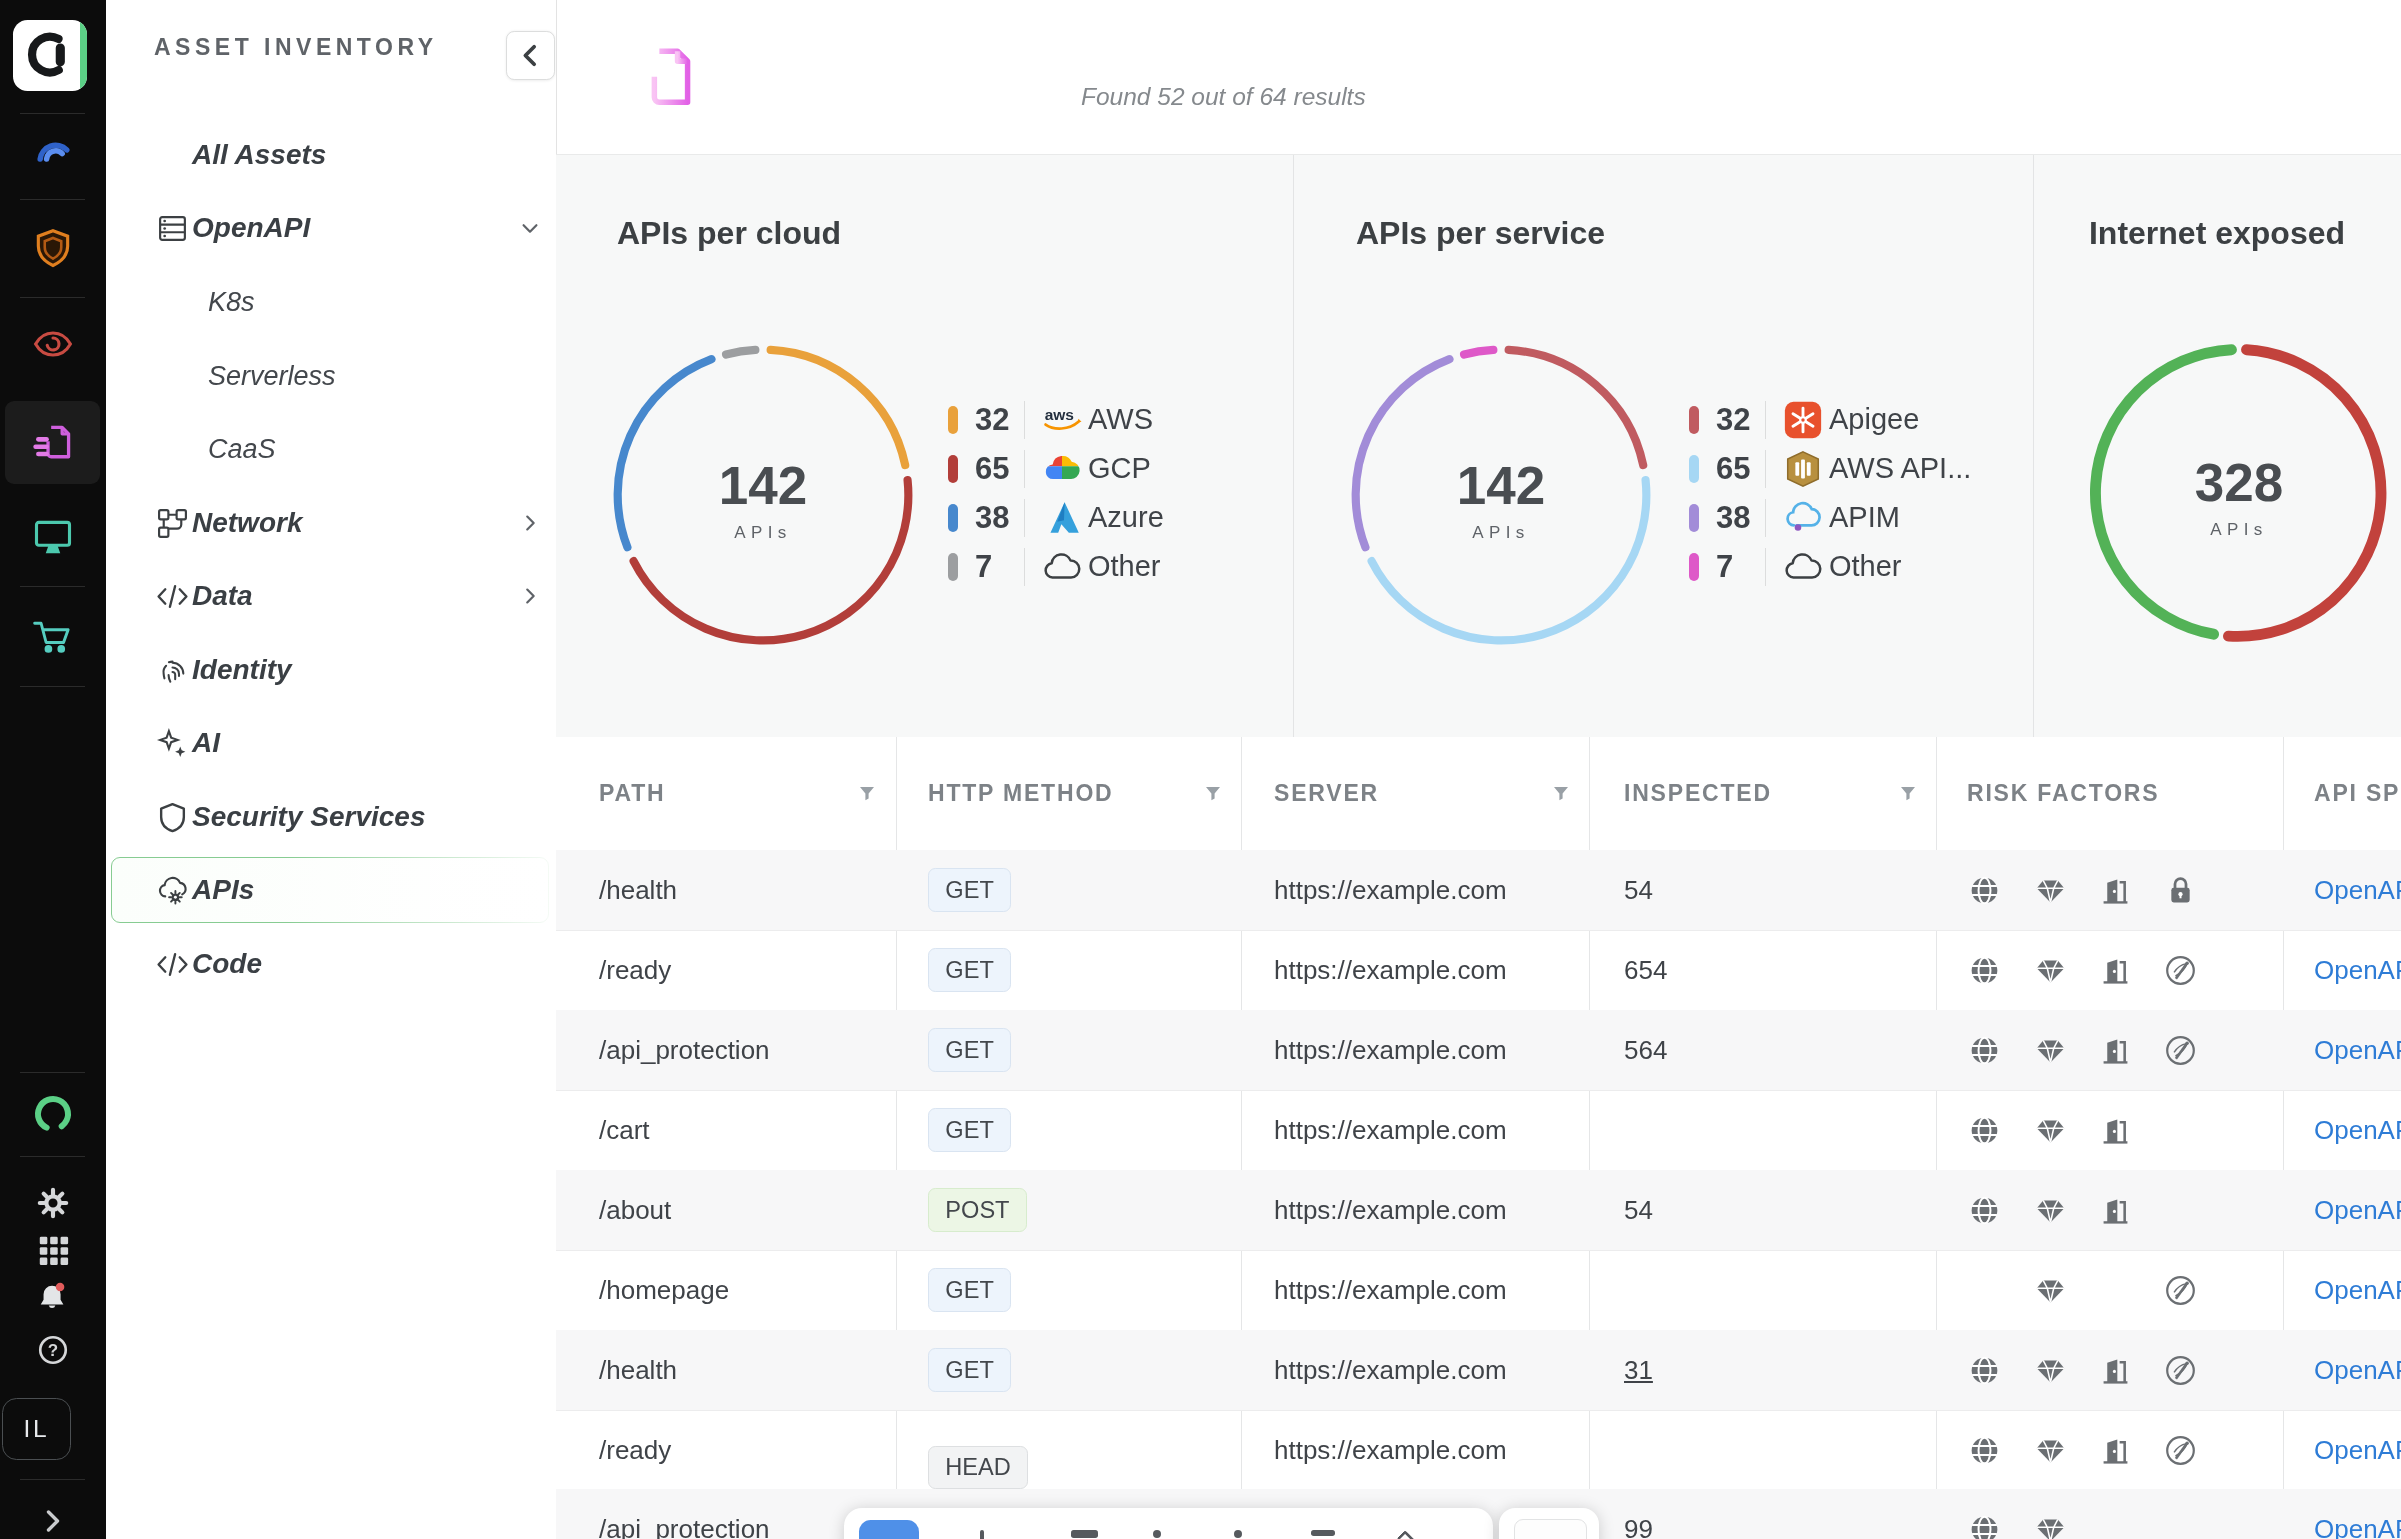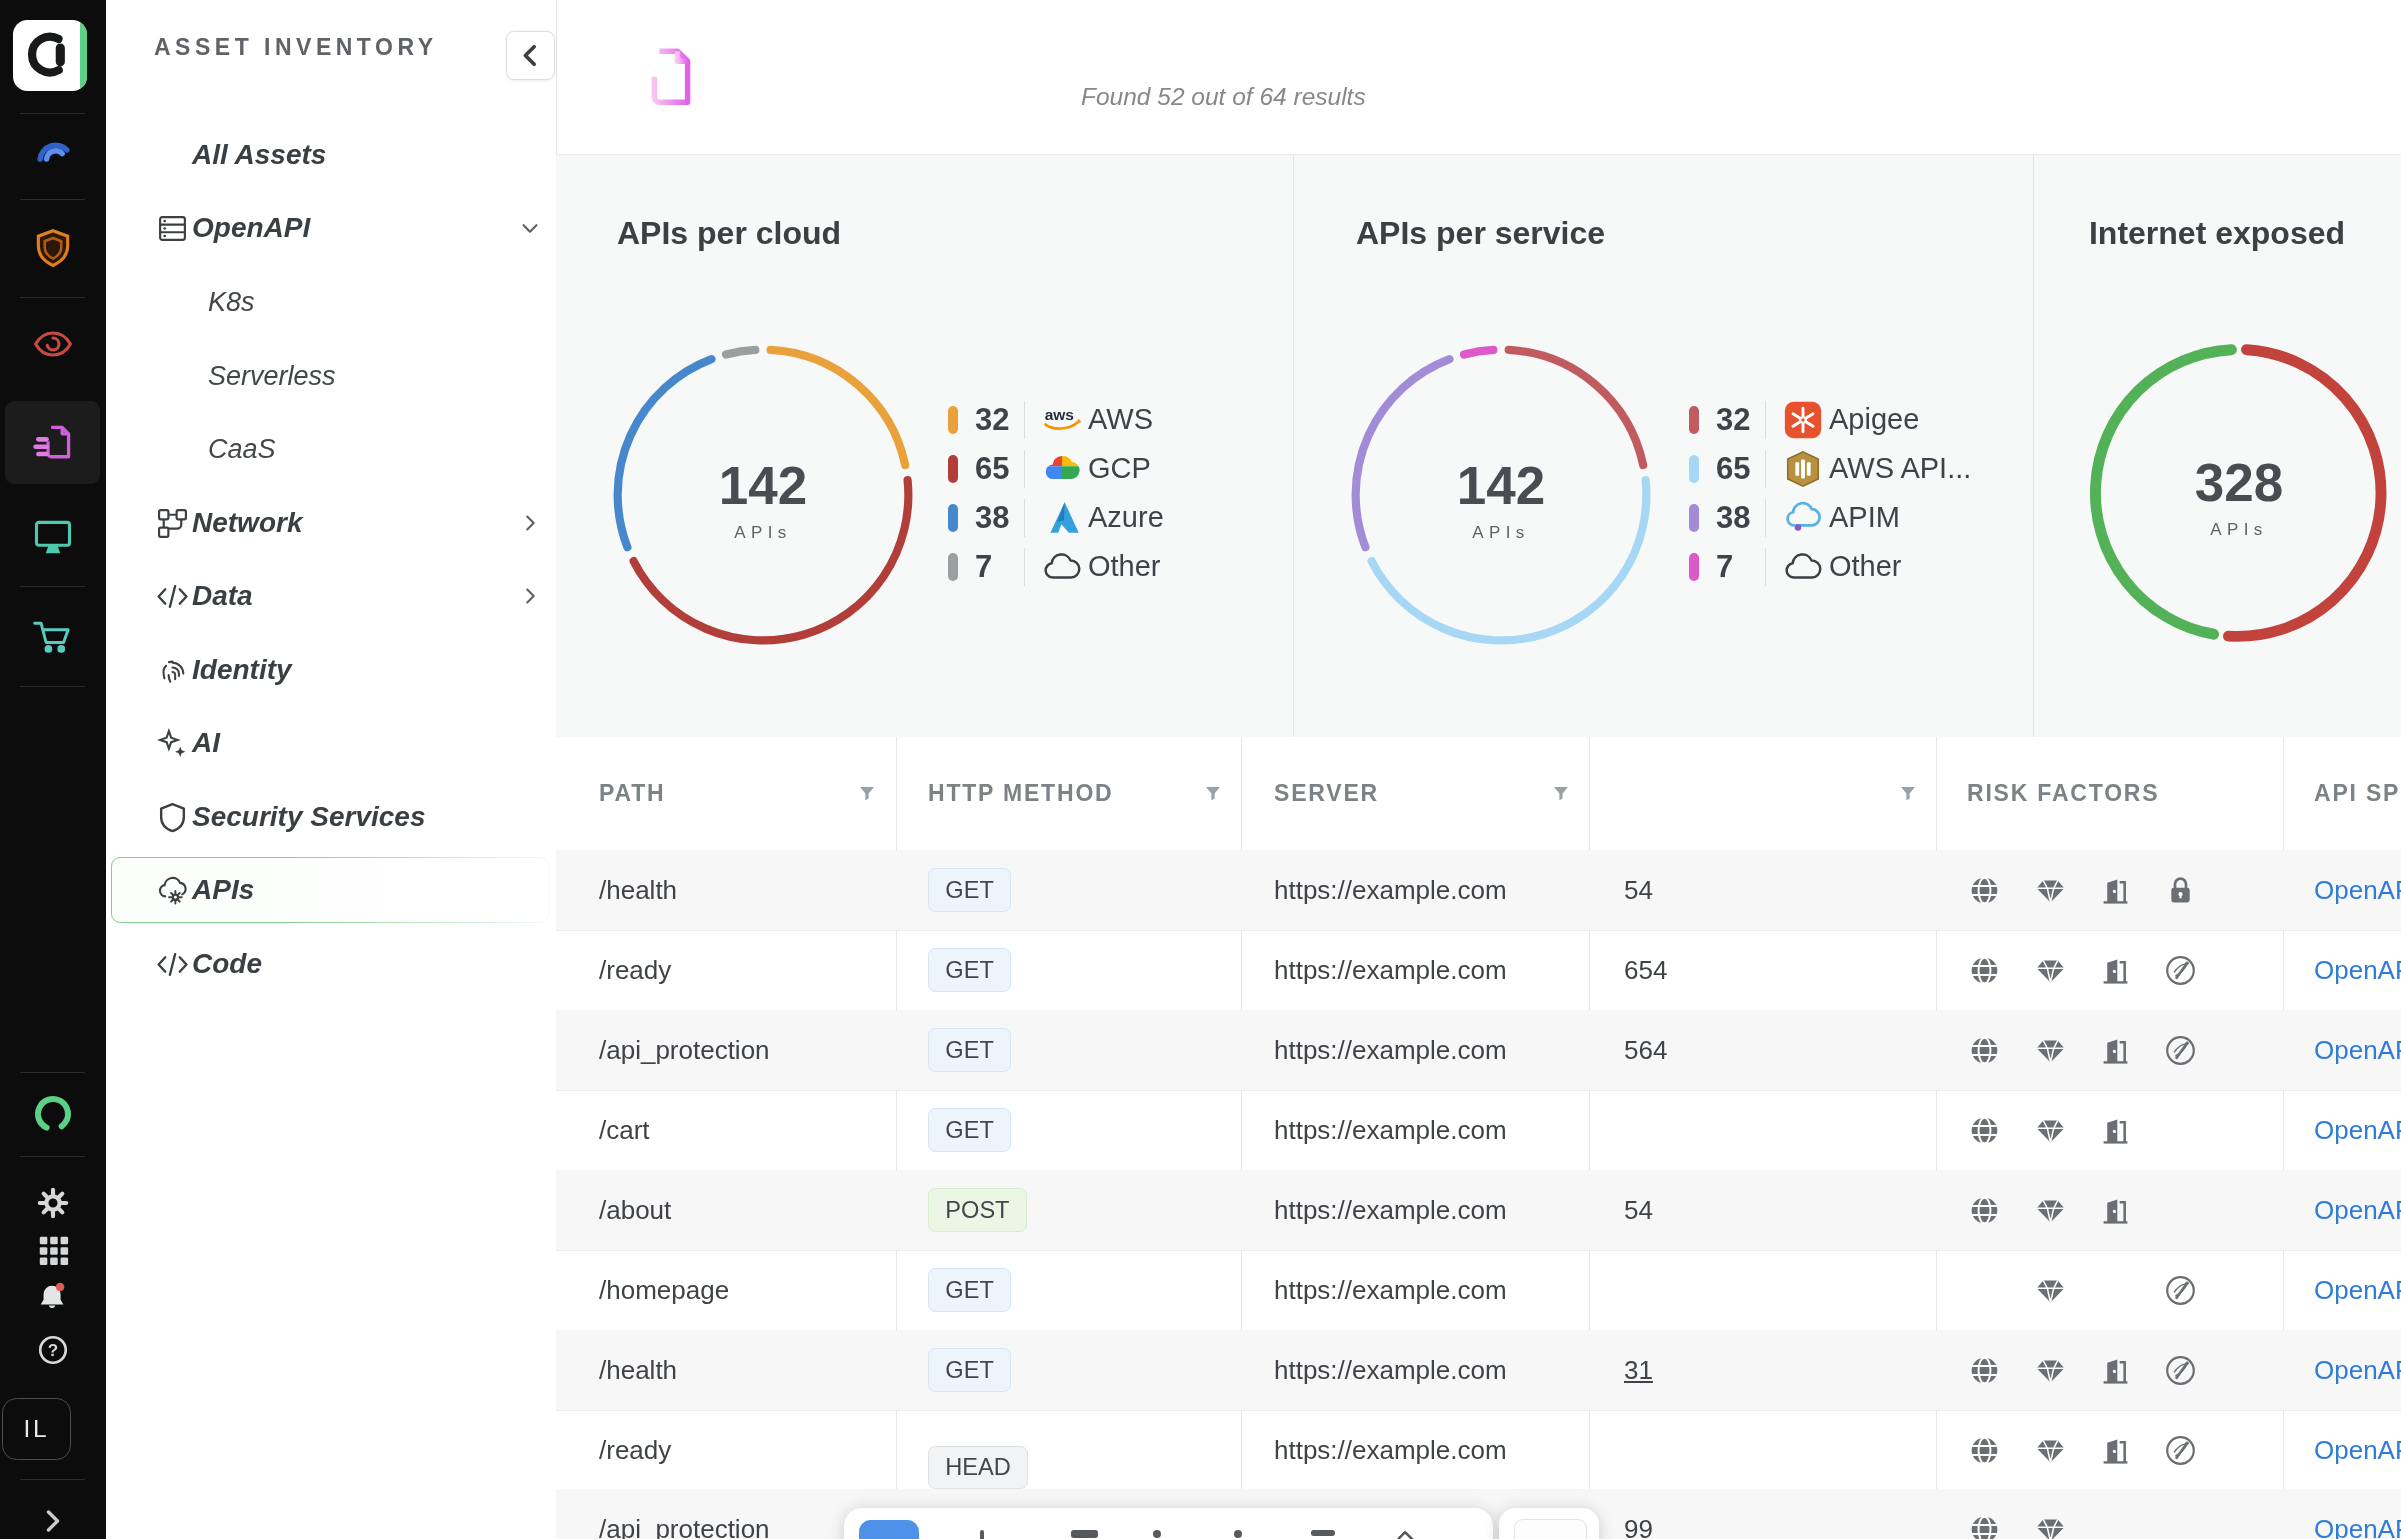--- a/index.html
+++ b/index.html
@@ -507,20 +507,21 @@
             <path d="M3 3h14l-5.4 6.4v5.2l-3.2 1.7V9.4Z" fill="#99a0a6"></path>
           </svg></div>
         <div class="th" style="left: 372px;">HTTP METHOD</div>
         <div class="th-filter" style="left: 647px;"><svg viewBox="0 0 20 20">
             <path d="M3 3h14l-5.4 6.4v5.2l-3.2 1.7V9.4Z" fill="#99a0a6"></path>
           </svg></div>
         <div class="th" style="left: 718px;">SERVER</div>
         <div class="th-filter" style="left: 995px;"><svg viewBox="0 0 20 20">
             <path d="M3 3h14l-5.4 6.4v5.2l-3.2 1.7V9.4Z" fill="#99a0a6"></path>
           </svg></div>
+        <div class="th" style="left: 1068px;">INSPECTED</div>
         <div class="th-filter" style="left: 1342px;"><svg viewBox="0 0 20 20">
             <path d="M3 3h14l-5.4 6.4v5.2l-3.2 1.7V9.4Z" fill="#99a0a6"></path>
           </svg></div>
         <div class="th" style="left: 1411px;">RISK FACTORS</div>
         <div class="th" style="left: 1758px;">API SPEC</div>
         <div id="thead-border"></div>
         <div class="tr alt" style="top: 113px;">
           <div class="td" style="left: 43px;">/health</div>
           <div class="td" style="left: 372px;">
             <span class="badge GET">GET</span>

